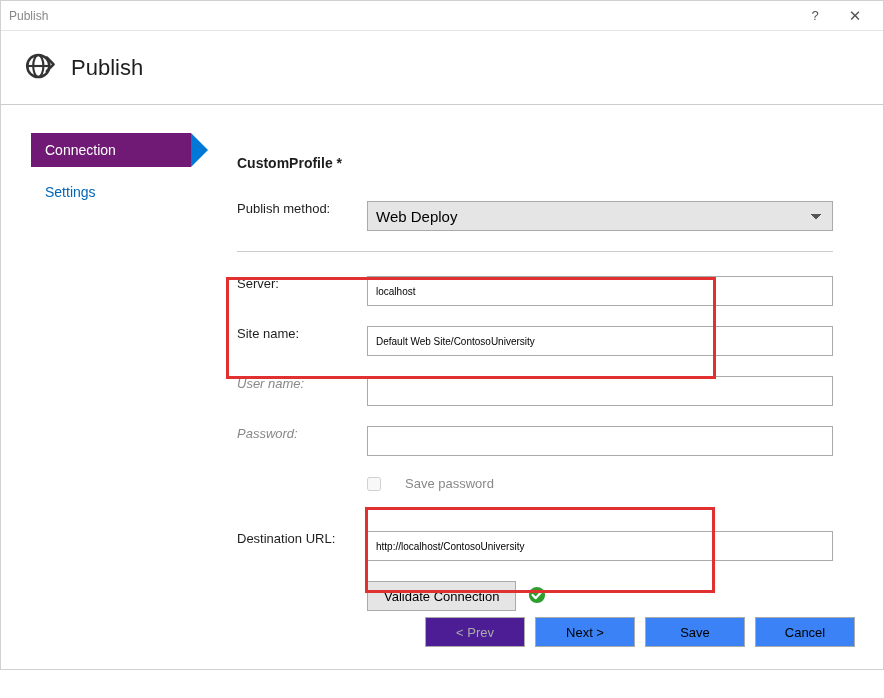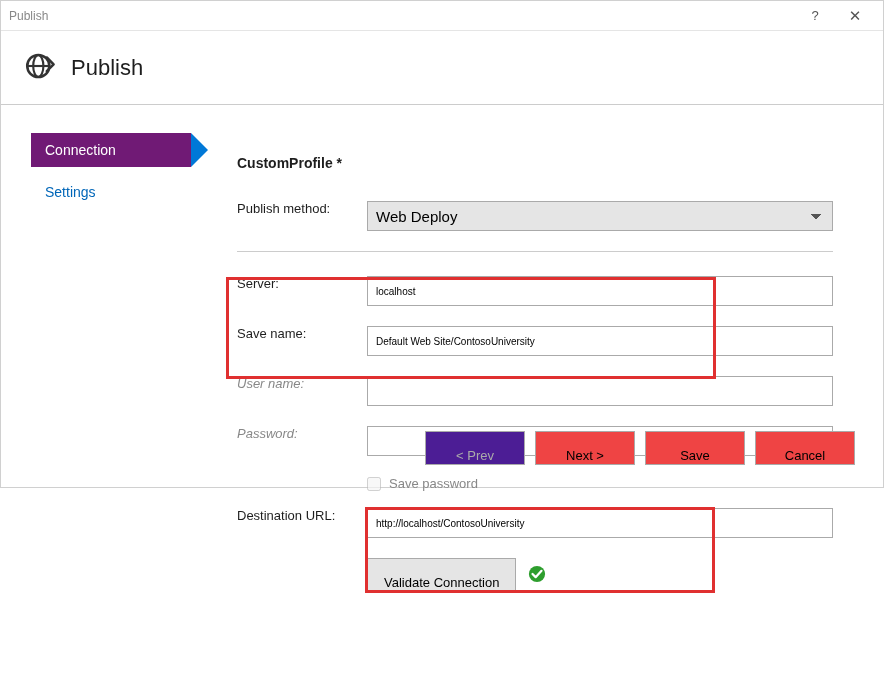--- a/index.html
+++ b/index.html
@@ -110,38 +110,38 @@
   font-size: 10px;
 }
 .divider {
   height: 1px;
   background: #ccc;
   margin: 16px 0 24px 0;
 }
 .checkbox-row {
   display: flex;
   align-items: center;
-  gap: 8px;
+  gap: 24px;
   margin-left: 130px;
-  margin-bottom: 17px;
+  margin-bottom: 40px;
   color: #888;
 }
 .checkbox-row input[type=checkbox] {
   width: 14px; height: 14px;
 }
 .validate-row {
   margin-left: 130px;
   display: flex;
   align-items: center;
   gap: 12px;
   margin-bottom: 18px;
 }
 .btn {
   height: 30px;
-  padding: 16px 16px;
+  padding: 6px 16px;
   border: 1px solid #aaa;
   background: #e5e5e5;
   font-family: inherit;
   font-size: 13px;
   cursor: pointer;
 }
 .btn:disabled {
   color: #aaa;
   cursor: default;
 }
@@ -153,23 +153,23 @@
 }
 .hl1 { left: 225px; top: 276px; width: 490px; height: 102px; }
 .hl2 { left: 364px; top: 506px; width: 350px; height: 86px; }
 .footer {
   position: absolute;
   right: 28px;
   bottom: 22px;
   display: flex;
   gap: 10px;
 }
-.footer .btn { width: 100px; background: #ef4444; }
+.footer .btn { width: 100px; background: #3b82f6; }
 .footer .btn:disabled { background: #4c1d95; }
-.container { position: relative; width: 884px; height: 488px; border: 1px solid #d0d0d0; }
+.container { position: relative; width: 884px; height: 670px; border: 1px solid #d0d0d0; }
 </style>
 </head>
 <body>
 
 <div class="container">
 
   <div class="titlebar">
     <span class="title">Publish</span>
     <span class="help">?</span>
     <span class="close">✕</span>
@@ -212,21 +212,21 @@
       <div class="divider"></div>
 
       <div class="row">
         <div class="label">Server:</div>
         <div class="field">
           <input class="text" type="text" value="localhost" style="">
         </div>
       </div>
 
       <div class="row">
-        <div class="label">Save name:</div>
+        <div class="label">Site name:</div>
         <div class="field">
           <input class="text" type="text" value="Default Web Site/ContosoUniversity" style="">
         </div>
       </div>
 
       <div class="row">
         <div class="label dim">User name:</div>
         <div class="field">
           <input class="text" type="text" value="" style="">
         </div>

